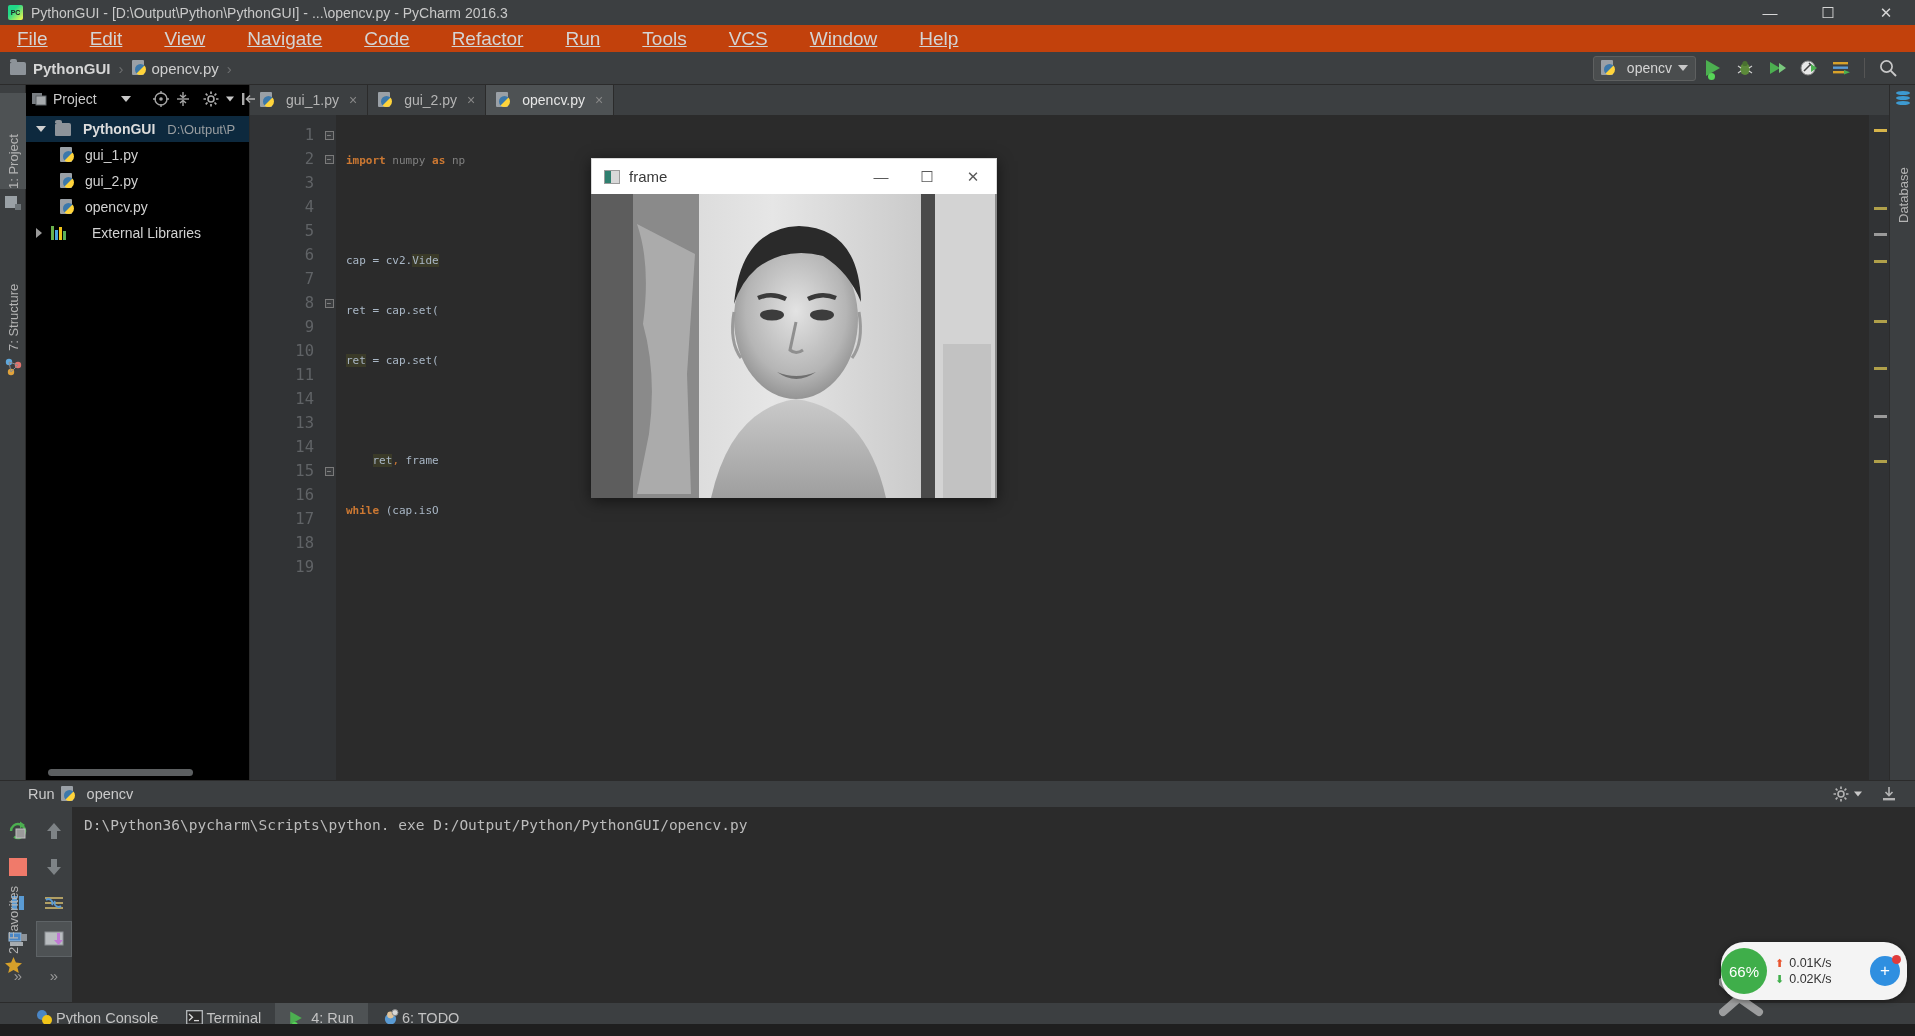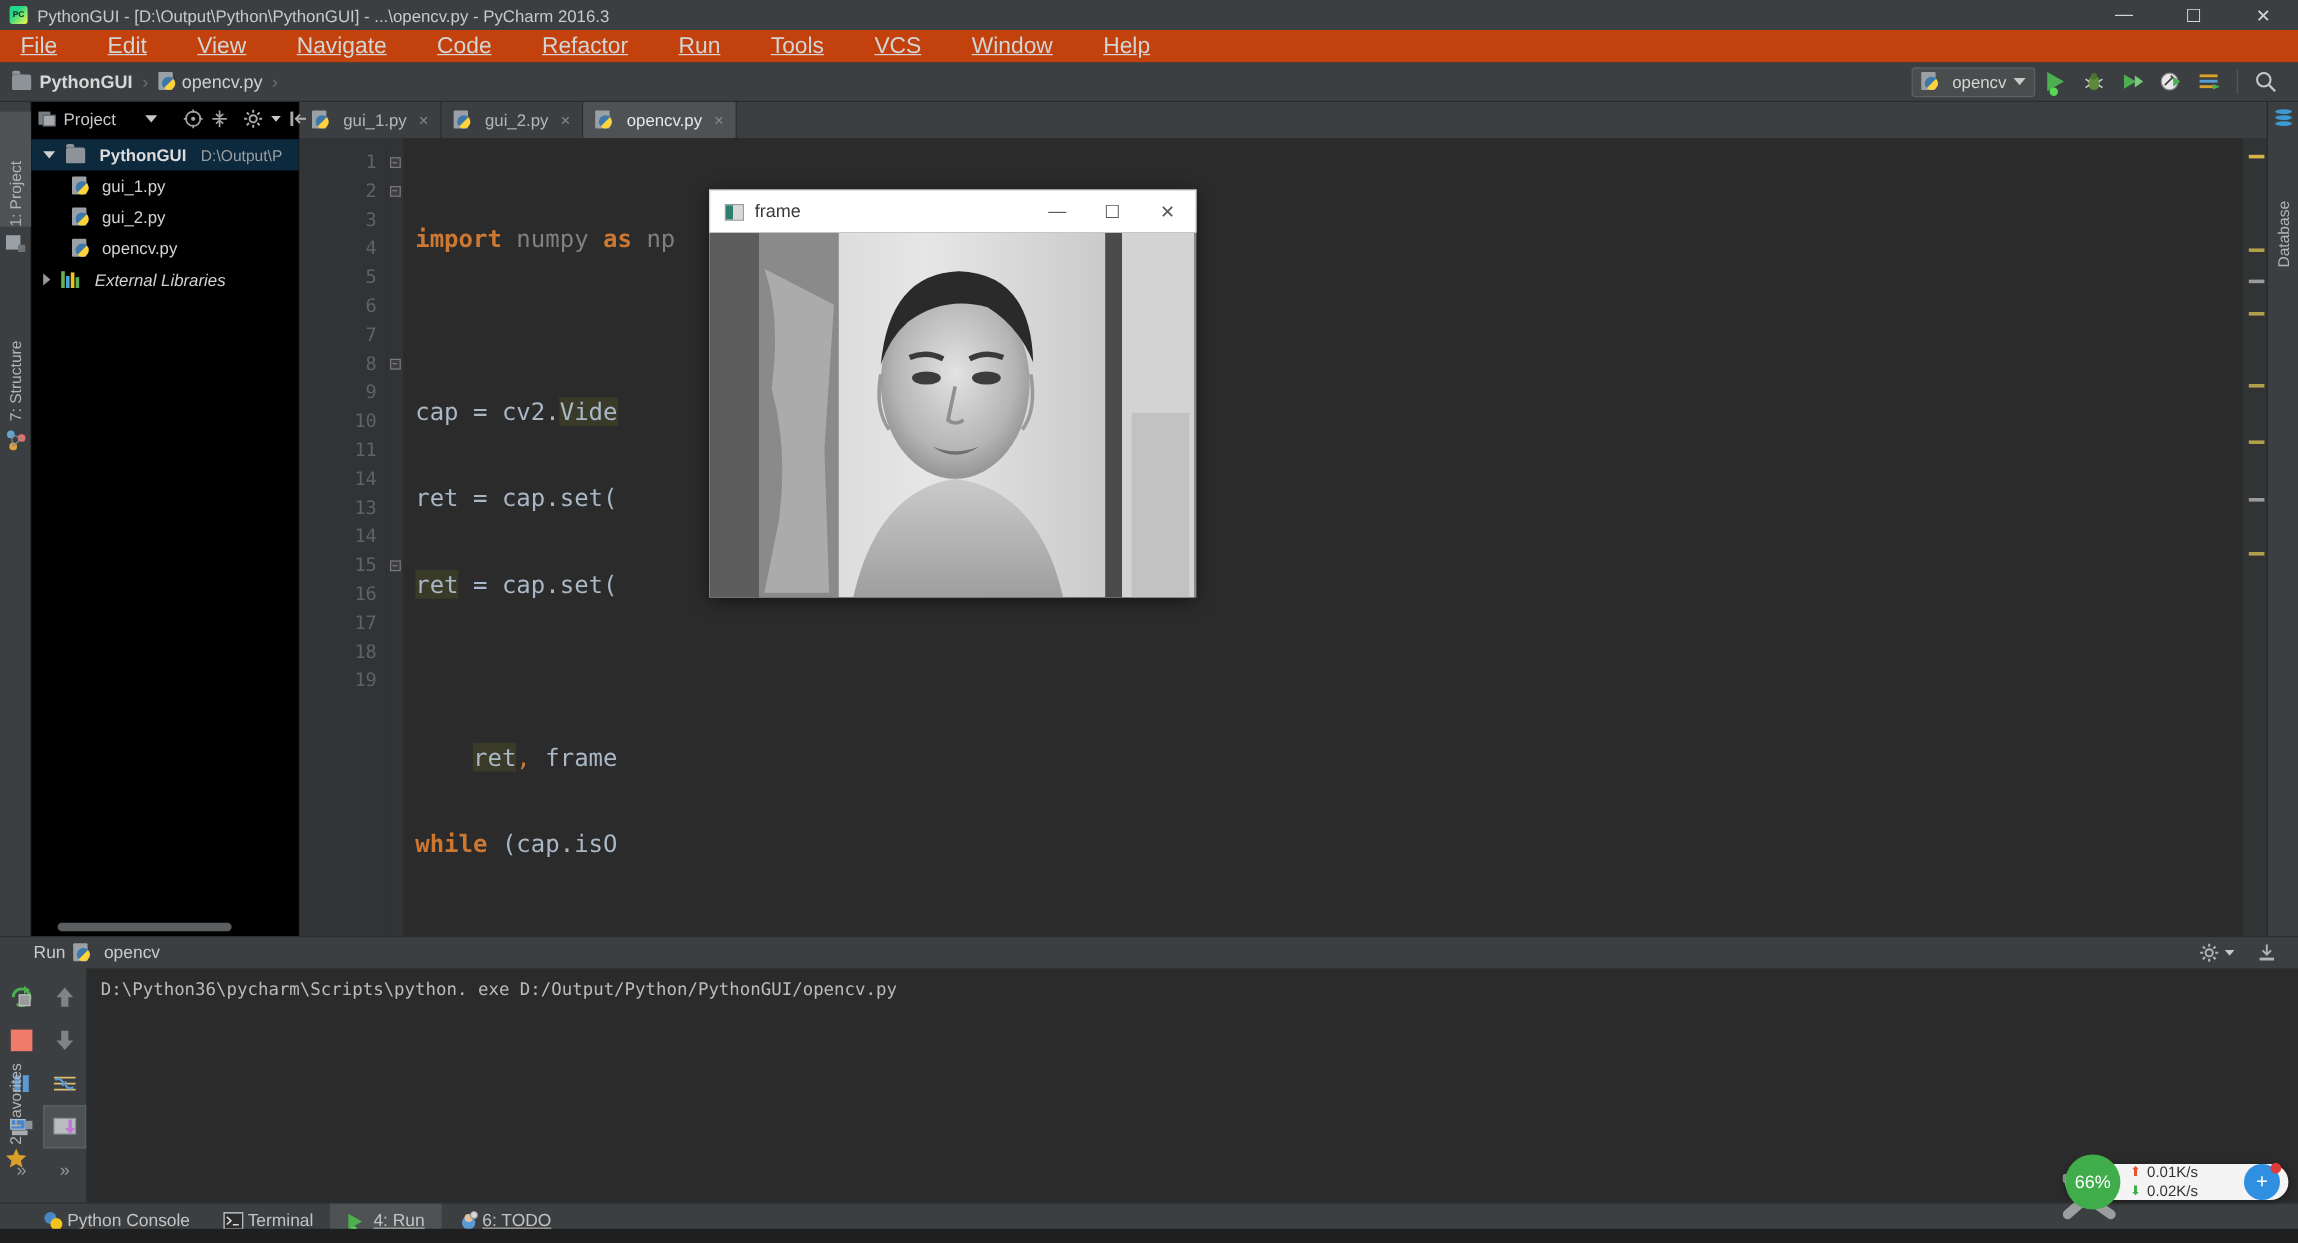--- a/index.html
+++ b/index.html
@@ -108,22 +108,22 @@
   .tab.active { background: #4e5254; color: #e6e6e6; }
   .tab .x { color: #888; font-size: 14px; margin-left: 4px; }
   .code-area { flex: 1; display: flex; position: relative; overflow: hidden; }
   .gutter { width: 72px; background: #313335; color: #606366; font-family: "DejaVu Sans Mono", monospace;
     font-size: 15.5px; text-align: right; padding-top: 8px; flex: none; }
   .gutter div { height: 24px; line-height: 24px; padding-right: 8px; }
   .fold { width: 14px; background: #313335; padding-top: 8px; flex:none; position:relative;}
   .fold div { height:24px; display:flex; align-items:center; justify-content:center; }
   .fbox{width:9px;height:9px;border:1px solid #7a7a7a;color:#aaa;font-size:8px;line-height:7px;
     text-align:center;background:#3b3d3f;}
-  .code { flex: 1; padding-top: 24px; font-family: "DejaVu Sans Mono", monospace;
-    font-size: 20px; white-space: pre; color: #a9b7c6; position: relative; }
+  .code { flex: 1; padding-top: 8px; font-family: "DejaVu Sans Mono", monospace;
+    font-size: 11px; white-space: pre; color: #a9b7c6; position: relative; }
   .code div { height: 24px; line-height: 24px; padding-left: 10px; }
   .kw { color: #cc7832; font-weight: bold; }
   .kw2{ color: #cc7832; }
   .mod { color: #a9b7c6; }
   .hl { background: #3a3a28; }
   .plain { color: #a9b7c6; }
   .marker-gutter { width: 20px; background: #313335; flex:none; position:relative; }
   .mk { position:absolute; right:2px; width:13px; height:3px; }
 
   
@@ -158,21 +158,21 @@
   .cvtitle { height: 36px; background: #ffffff; display: flex; align-items: center;
     padding-left: 12px; font-size: 15px; color: #3a3a3a; border: 1px solid #d9d9d9; border-bottom:none;}
   .cvico { width: 16px; height: 14px; margin-right: 9px; border: 1px solid #9b9b9b;
     background: linear-gradient(90deg,#2f7f6f 0 40%, #d8d8d8 40%); flex:none;}
   .cvbtns { margin-left: auto; display: flex; }
   .cvbtns div { width: 46px; height: 36px; display: flex; align-items: center;
     justify-content: center; color: #5a5a5a; font-size: 15px; }
   .cvimg { height: 304px; background: #8a8a8a; position: relative; overflow: hidden; }
 
   
-  .netwidget { position: absolute; right: 8px; bottom: 36px; height: 30px; width: 186px;
+  .netwidget { position: absolute; right: 8px; bottom: 36px; height: 58px; width: 186px;
     background: #f4f4f4; border-radius: 23px; display: flex; align-items: center; z-index: 60;
     box-shadow: 0 1px 6px rgba(0,0,0,.4); }
   .netcircle { width: 46px; height: 46px; border-radius: 50%; background: #3fae4a;
     display: flex; align-items: center; justify-content: center; color: #fff; font-size: 15px;
     flex: none; }
   .netrates { font-size: 12.5px; color: #333; line-height: 16px; padding-left: 8px; flex:1;}
   .netrates div { display: flex; align-items: center; gap: 5px; }
   .arrw-up { color: #e8542f; font-size: 11px; }
   .arrw-dn { color: #3fae4a; font-size: 11px; }
   .netplus { width: 30px; height: 30px; border-radius: 50%; background: #2f8fe0; color:#fff;
@@ -343,21 +343,21 @@
         <span class="tfile">opencv.py</span>
       </div>
       <div class="trow" style="padding-left:6px;">
         <span class="arrow-rt"></span>
         <span class="libs-ico">
             <i></i>
             <i></i>
             <i></i>
             <i></i>
           </span>
-        <span class="tfile" style="margin-left:7px;font-style:italic;">External Libraries</span>
+        <span class="tfile" style="margin-left:20px;">External Libraries</span>
       </div>
     </div>
     <div class="hscroll"></div>
   </div>
 
   <div class="editor-col">
     <div class="tabs">
       <div class="tab">
         <span class="py-ico"></span>
         <span>gui_1.py</span>

